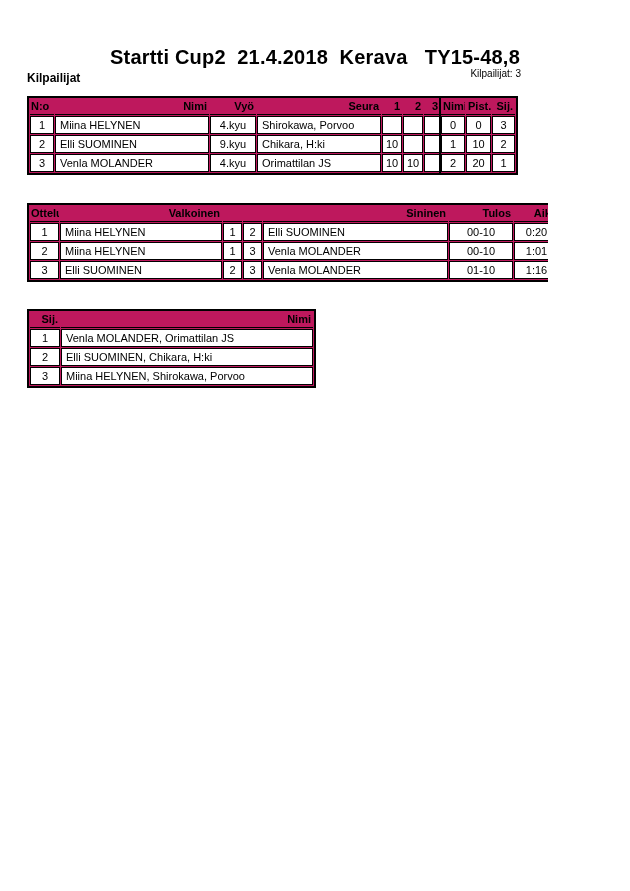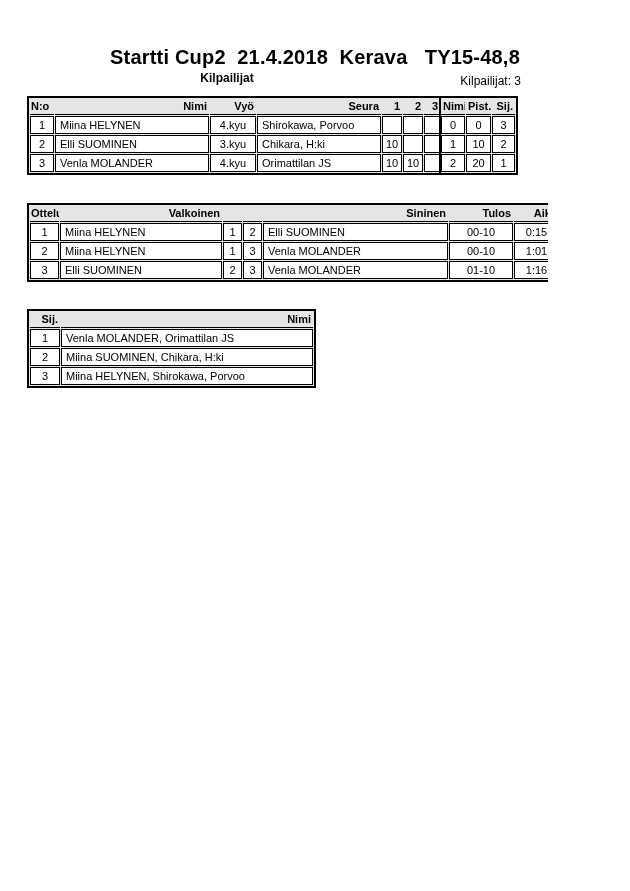--- a/index.html
+++ b/index.html
@@ -10,31 +10,31 @@
     color: #000;
   }
   .page { position: relative; width: 548px; height: 891px; background: #fff; overflow: hidden; margin-top: 8px; }
 
   .main-title {
     position: absolute; top: 38px; left: 0; width: 630px;
     text-align: center; font-size: 20px; font-weight: bold;
     white-space: pre; letter-spacing: 0.2px;
   }
   .section-title {
-    position: absolute; font-size: 12px; font-weight: bold; text-align: center;
+    position: absolute; font-size: 12px; font-weight: bold; 
   }
   .title-kilpailijat { top: 63px; left: 27px; width: 400px; }
   .title-ottelut    { top: 177px; left: 27px; width: 535px; }
   .title-tulokset   { top: 283px; left: 27px; width: 289px; }
   .count-label {
-    position: absolute; top: 66px; right: 27px; font-size: 12px;
+    position: absolute; top: 60px; right: 27px; font-size: 10px;
   }
 
   .tbl-wrap {
-    position: absolute; border: 2px solid #000; background: #e5e5e5;
+    position: absolute; border: 2px solid #000; background: #be185d;
   }
   .tbl1 { left: 27px; top: 88px;  width: 491px; }
   .tbl2 { left: 27px; top: 195px; width: 535px; }
   .tbl3 { left: 27px; top: 301px; width: 289px; }
 
   table.grid {
     border-collapse: separate; border-spacing: 1px;
     table-layout: fixed; width: 100%;
     font-size: 11px;
   }
@@ -102,21 +102,21 @@
           <td></td>
           <td></td>
           <td></td>
           <td>0</td>
           <td>0</td>
           <td>3</td>
         </tr>
         <tr>
           <td>2</td>
           <td class="al">Elli SUOMINEN</td>
-          <td>3.kyu</td>
+          <td>9.kyu</td>
           <td class="al">Chikara, H:ki</td>
           <td>10</td>
           <td></td>
           <td></td>
           <td>1</td>
           <td>10</td>
           <td>2</td>
         </tr>
         <tr>
           <td>3</td>
@@ -159,21 +159,21 @@
         </tr>
       </thead>
       <tbody>
         <tr>
           <td>1</td>
           <td class="al">Miina HELYNEN</td>
           <td>1</td>
           <td>2</td>
           <td class="al">Elli SUOMINEN</td>
           <td>00-10</td>
-          <td>0:15</td>
+          <td>0:20</td>
         </tr>
         <tr>
           <td>2</td>
           <td class="al">Miina HELYNEN</td>
           <td>1</td>
           <td>3</td>
           <td class="al">Venla MOLANDER</td>
           <td>00-10</td>
           <td>1:01</td>
         </tr>
@@ -203,21 +203,21 @@
           <th>Nimi</th>
         </tr>
       </thead>
       <tbody>
         <tr>
           <td>1</td>
           <td class="al">Venla MOLANDER, Orimattilan JS</td>
         </tr>
         <tr>
           <td>2</td>
-          <td class="al">Miina SUOMINEN, Chikara, H:ki</td>
+          <td class="al">Elli SUOMINEN, Chikara, H:ki</td>
         </tr>
         <tr>
           <td>3</td>
           <td class="al">Miina HELYNEN, Shirokawa, Porvoo</td>
         </tr>
       </tbody>
     </table>
   </div>
 
 </div>

